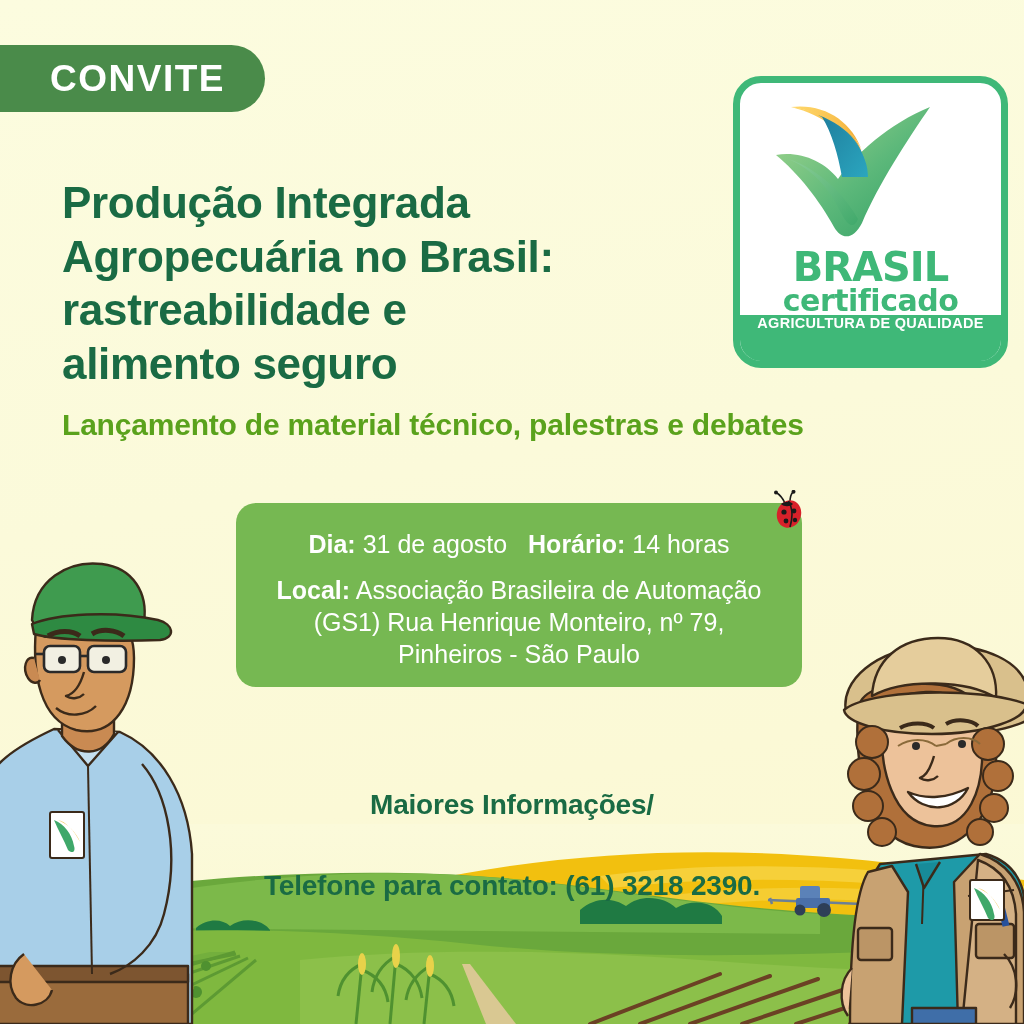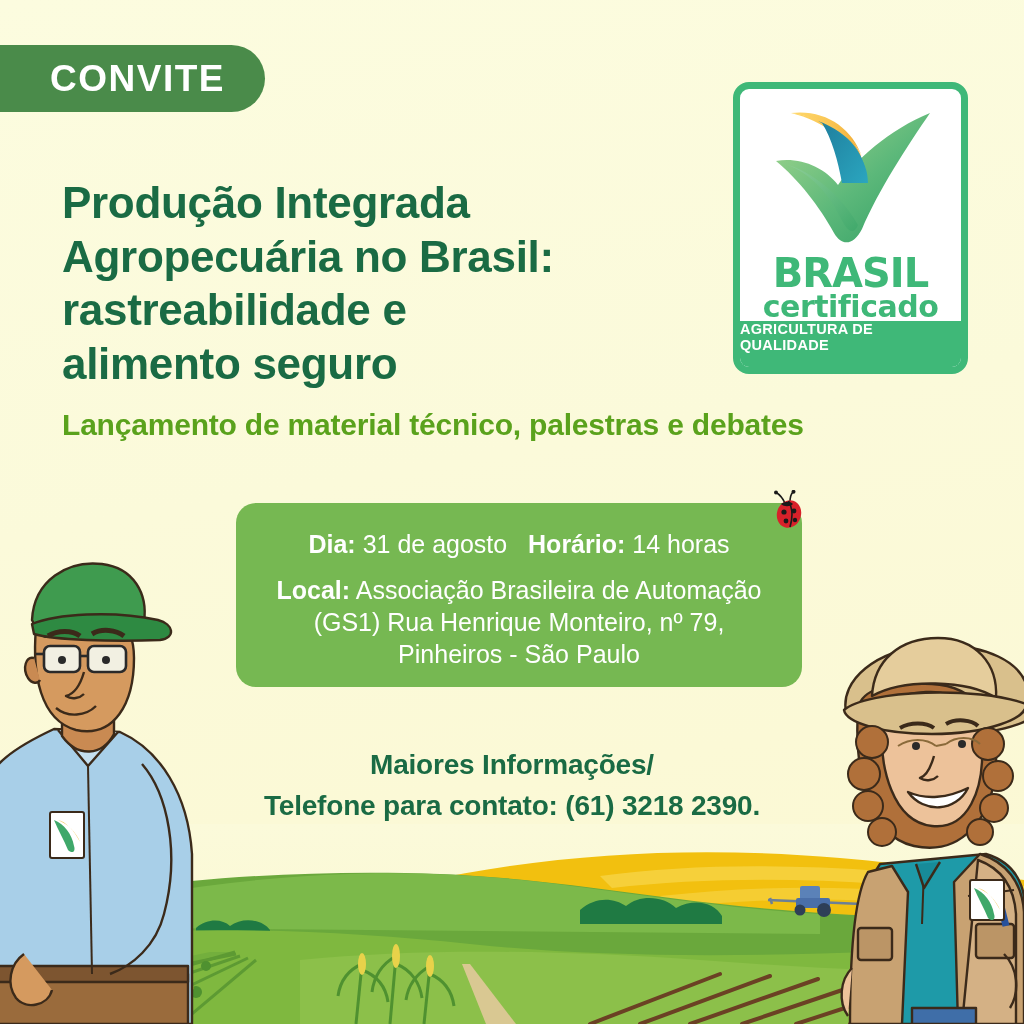--- a/index.html
+++ b/index.html
@@ -30,22 +30,22 @@
     color:#1a6b44;font-size:44px;font-weight:bold;line-height:1.22;
     letter-spacing:-0.3px;
   }
   .subtitle{
     position:absolute;left:62px;top:408px;width:930px;
     color:#5aa21c;font-size:30px;font-weight:bold;letter-spacing:-0.2px;
   }
 
   
   .logo{
-    position:absolute;left:733px;top:82px;width:235px;height:292px;
-    background:#ffffff;border:7px solid #3fb878;border-radius:16px;
+    position:absolute;left:733px;top:76px;width:275px;height:292px;
+    background:#ffffff;border:7px solid #3fb878;border-radius:28px;
     box-sizing:border-box;overflow:hidden;
   }
   .logo-inner{position:relative;width:100%;height:100%;}
   .logo-mark{position:absolute;left:18px;top:10px;width:185px;height:150px;}
   .logo-text{
     position:absolute;left:0;right:0;top:165px;text-align:center;
   }
   .logo-brasil{
     color:#3fb878;font-size:40px;font-weight:bold;letter-spacing:-1px;
     line-height:0.95;font-family:"DejaVu Sans", sans-serif;
@@ -78,20 +78,21 @@
 
   .ladybug{position:absolute;left:772px;top:490px;width:34px;height:40px;}
 
   
   .contact{
     position:absolute;left:0;right:0;top:745px;text-align:center;
   }
   .contact-line{
     color:#1a6b44;font-size:28px;font-weight:bold;line-height:1.45;
     letter-spacing:-0.2px;
+    margin-top:40px;
   }
 
   
   .landscape{
     position:absolute;left:0;bottom:0;width:1024px;height:200px;
   }
   .char-left{position:absolute;left:-8px;bottom:0;width:215px;height:470px;}
   .char-right{position:absolute;right:-4px;bottom:0;width:200px;height:400px;}
 </style>
 </head>

